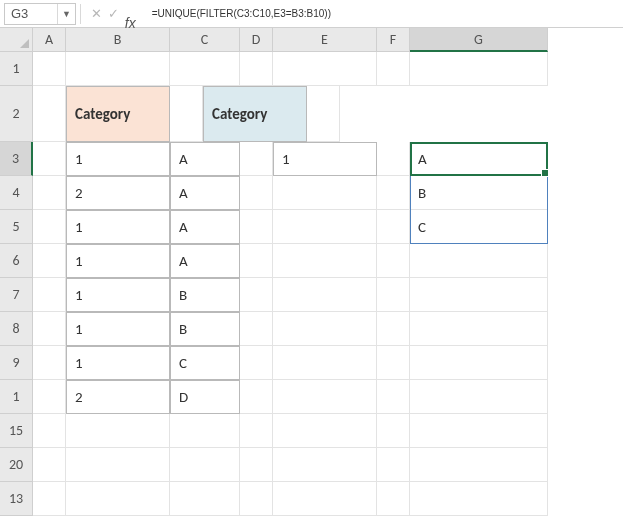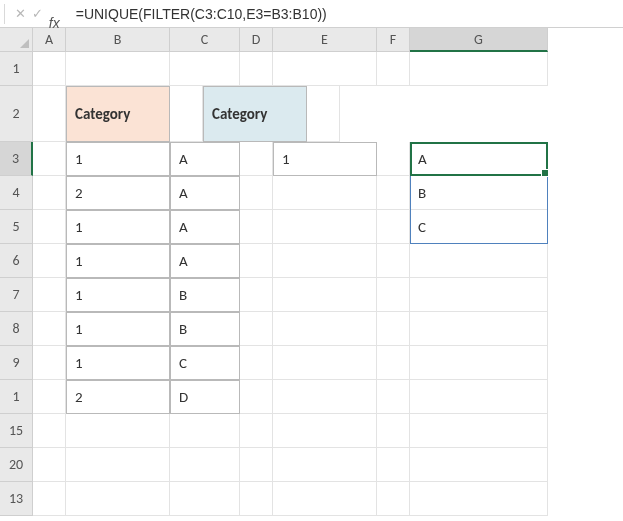--- a/index.html
+++ b/index.html
@@ -47,21 +47,21 @@
   }
   .vr { width:1px; height:20px; background:#d9d9d9; }
   .tb-icons { display:flex; align-items:center; gap:6px; padding:0 6px; }
   .tb-icon { font-size: 13px; color: #b7b7b7; font-weight: normal; font-family: Arial, sans-serif; }
   .tb-icon.check { color:#b7b7b7; }
   .tb-icon.fx { font-style: italic; color:#555; font-size:14px;margin-top:18px; }
   .formula-input {
     flex: 1;
     border: none;
     outline: none;
-    font-size: 14px;
+    font-size: 10px;
     padding: 0 6px;
     color: #333;
     background: transparent;
   }
 
   .sheet { display: flex; }
   .rowhdrs { display:flex; flex-direction:column; }
   .corner {
     height: 24px;
     background: #e9e9e9;
@@ -142,20 +142,24 @@
     position:absolute;
     border:1px solid #4f81bd;
     pointer-events:none;
     z-index:3;
   }
 </style>
 </head>
 <body>
 
 <div class="toolbar">
+  <div class="name-box">
+    <input class="name-box-input" value="G3" style="">
+    <div class="name-box-caret">▼</div>
+  </div>
   <div class="vr"></div>
   <div class="tb-icons">
     <span class="tb-icon">✕</span>
     <span class="tb-icon check">✓</span>
     <span class="tb-icon fx">fx</span>
   </div>
   <input class="formula-input" value="=UNIQUE(FILTER(C3:C10,E3=B3:B10))" style="">
 </div>
 
 <div class="sheet">

